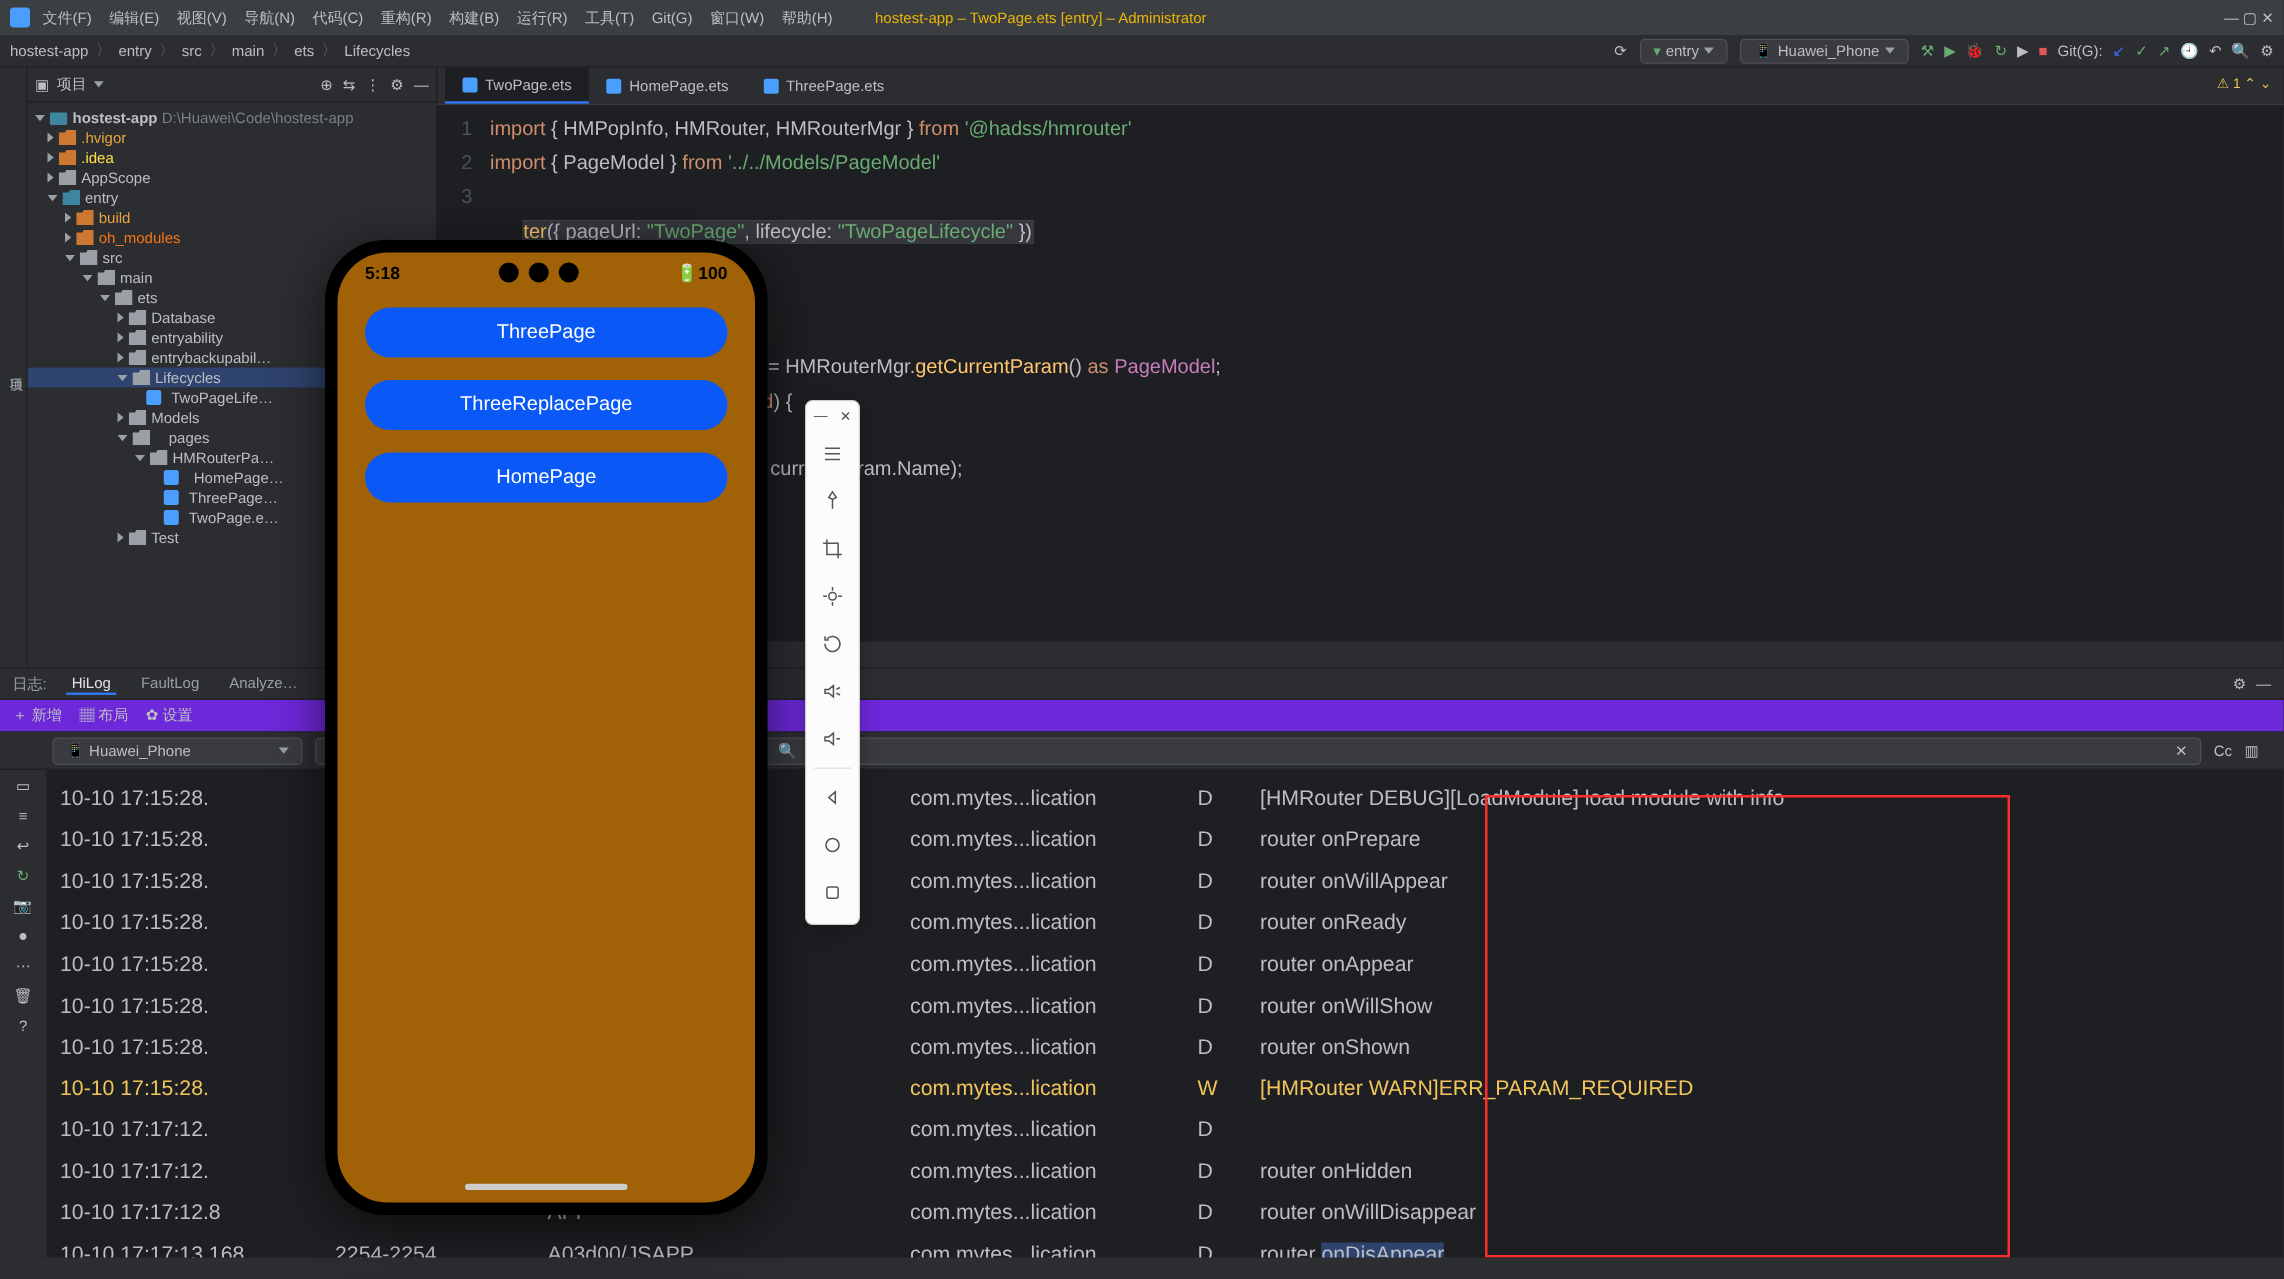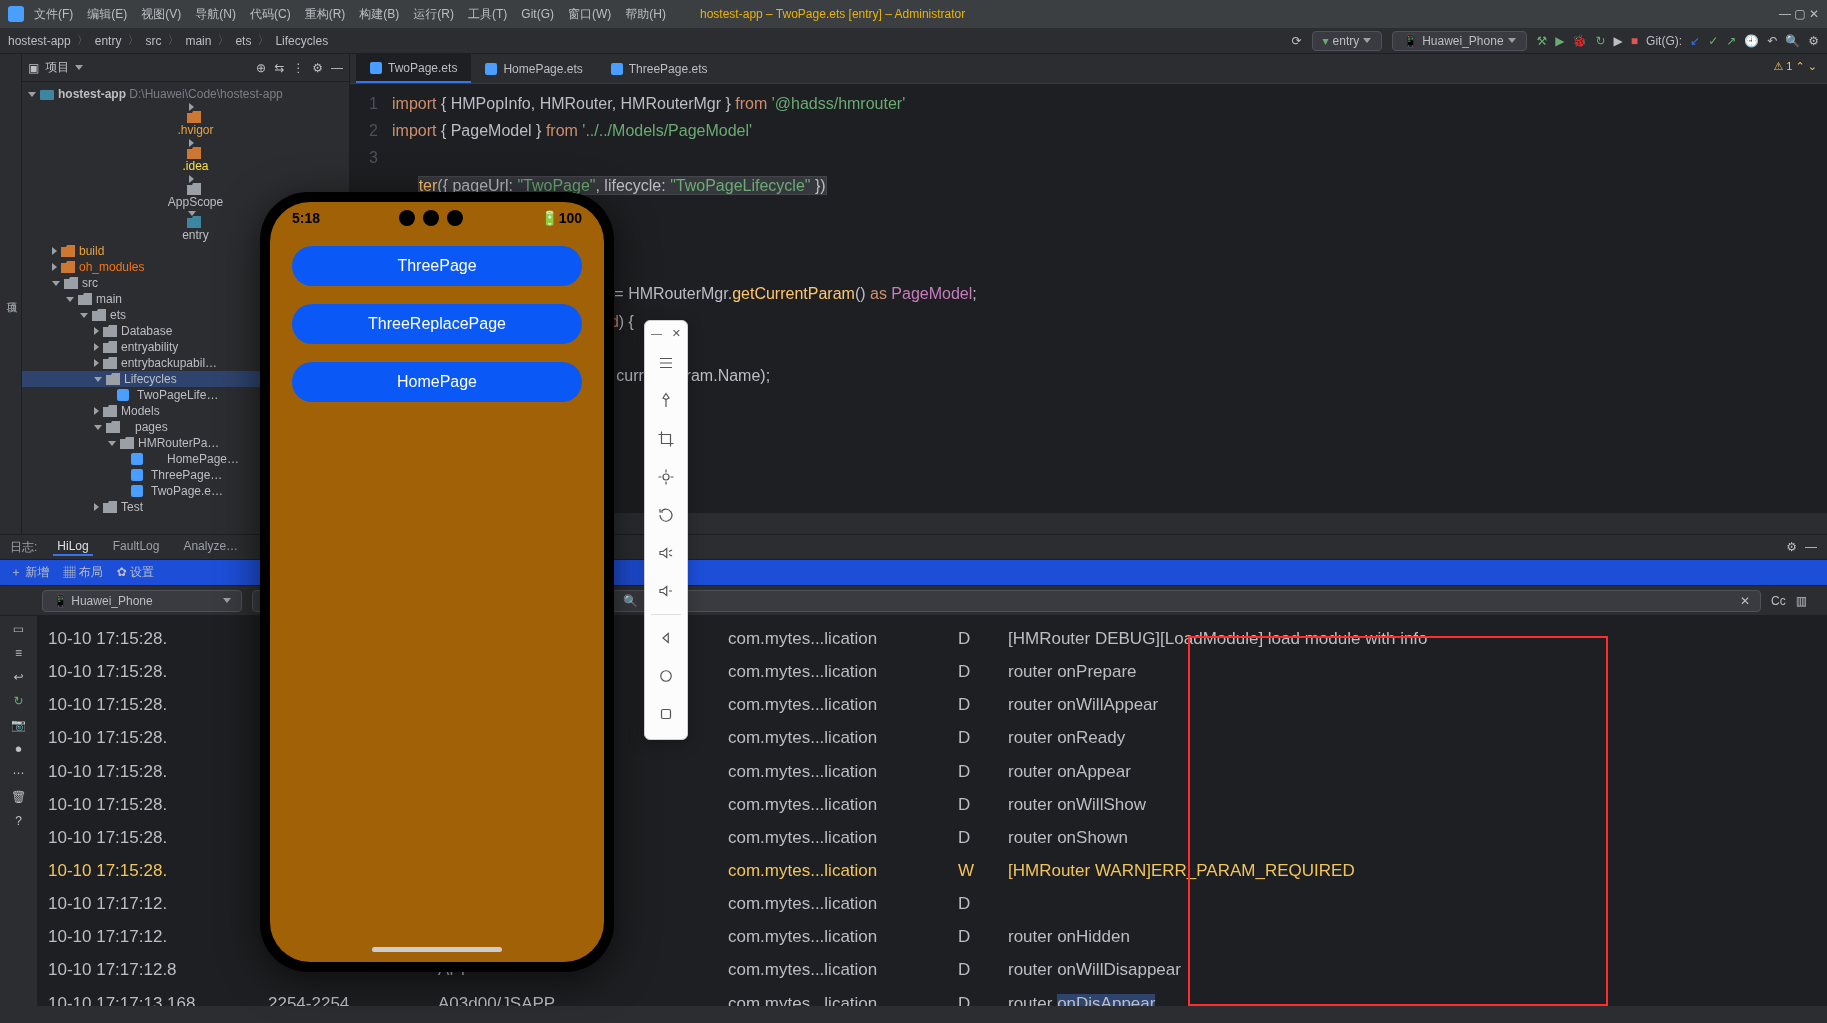--- a/index.html
+++ b/index.html
@@ -28,21 +28,21 @@
 .left-tool-strip { width: 22px; background: #2b2d30; border-right: 1px solid #1e1f22; writing-mode: vertical-rl; text-align: center; padding: 6px 2px; font-size: 11px; color: #9aa0a6; }
 .project-panel { flex: 1; display: flex; flex-direction: column; }
 .proj-head { height: 28px; display: flex; align-items: center; justify-content: space-between; padding: 0 6px; border-bottom: 1px solid #1e1f22; }
 .proj-head .title { display: flex; align-items: center; gap: 6px; }
 .proj-head .tool-icons { display: flex; gap: 8px; }
 .tree { padding: 4px 0; font-size: 12px; overflow-y: auto; }
 .tree .row { display: flex; align-items: center; padding: 1px 0 1px 6px; white-space: nowrap; cursor: pointer; text-align: right; }
 .tree .row.sel { background: #2e436e; }
 .tree .teal { color: #499c54; }
 .tree .dim { color: #7a7f85; }
-.indent-1 { padding-left: 16px !important; flex-direction: column; }
+.indent-1 { padding-left: 16px !important; }
 .indent-2 { padding-left: 30px !important; }
 .indent-3 { padding-left: 44px !important; }
 .indent-4 { padding-left: 58px !important; }
 .indent-5 { padding-left: 72px !important; }
 .indent-6 { padding-left: 86px !important; }
 .indent-7 { padding-left: 100px !important; }
 
 
 .editor-area { flex: 1; background: #1e1f22; display: flex; flex-direction: column; position: relative; }
 .tabs { height: 30px; background: #2b2d30; display: flex; align-items: center; border-bottom: 1px solid #393b40; padding-left: 6px; }
@@ -65,21 +65,21 @@
 .crumb-trail { height: 22px; background: #2b2d30; border-top: 1px solid #1e1f22; display: flex; align-items: center; padding: 0 10px; gap: 6px; font-size: 11px; color: #7a7f85; }
 
 
 .log-header { height: 26px; background: #2b2d30; border-top: 1px solid #1e1f22; border-bottom: 1px solid #1e1f22; display: flex; align-items: center; padding: 0 10px; gap: 16px; justify-content: space-between; }
 .log-header .lh-left { display: flex; gap: 16px; }
 .log-header .lh-tab { padding: 0 4px; cursor: pointer; color: #9aa0a6; }
 .log-header .lh-tab.active { color: #dfe1e5; border-bottom: 2px solid #3574f0; }
 .log-header .lh-label { color: #9aa0a6; }
 .log-header .lh-right { display:flex; gap:8px; }
 
-.tool-row { height: 26px; background: #1d4ed8; display: flex; align-items: center; padding: 0 10px; gap: 14px; color: #bcbec4; border-bottom: 1px solid #1e1f22; }
+.tool-row { height: 26px; background: #6d28d9; display: flex; align-items: center; padding: 0 10px; gap: 14px; color: #bcbec4; border-bottom: 1px solid #1e1f22; }
 
 .filter-row { height: 30px; background: #2b2d30; display: flex; align-items: center; padding: 0 20px 0 42px; gap: 10px; border-bottom: 1px solid #1e1f22; }
 .filter-row .combo { background: #393b40; border: 1px solid #4e5157; padding: 3px 10px; border-radius: 4px; min-width: 140px; display: flex; align-items: center; justify-content: space-between; }
 .filter-row .search { flex: 1; background: #393b40; border: 1px solid #4e5157; padding: 3px 10px; border-radius: 4px; display: flex; align-items: center; gap: 6px; }
 .filter-row .search input { background: transparent; border: none; color: #bcbec4; outline: none; flex: 1; font-size: 12px; }
 
 .log-body { display: flex; height: 390px; background: #1e1f22; }
 .log-gutter { width: 38px; background: #2b2d30; border-right: 1px solid #1e1f22; display: flex; flex-direction: column; align-items: center; padding: 6px 0; gap: 10px; }
 .log-lines { flex: 1; padding: 6px 10px; font-family: "Consolas","Courier New",monospace; font-size: 17px; line-height: 1.95; position: relative; overflow: hidden; }
 .log-lines .ll { display: flex; white-space: pre; color: #bcbec4; }
@@ -313,21 +313,21 @@
           <div class="row indent-6">
             <span class="chev down" style="margin-right:4px"></span>
             <svg class="folder-ic " viewBox="0 0 14 12">
               <path class="f1" d="M0 2 L5 2 L6 0 L14 0 L14 12 L0 12 Z"></path>
             </svg>
             <span style="margin-left:4px;">HMRouterPa…</span>
           </div>
           <div class="row indent-7">
             <span style="width:9px;display:inline-block"></span>
             <span style="width:12px;height:12px;background:#4a9eff;border-radius:2px;margin-right:4px;display:inline-block"></span>
-            <span style="margin-left:20px;">HomePage…</span>
+            <span style="margin-left:8px;">HomePage…</span>
           </div>
           <div class="row indent-7">
             <span style="width:9px;display:inline-block"></span>
             <span style="width:12px;height:12px;background:#4a9eff;border-radius:2px;margin-right:4px;display:inline-block"></span>
             <span style="margin-left:4px;">ThreePage…</span>
           </div>
           <div class="row indent-7">
             <span style="width:9px;display:inline-block"></span>
             <span style="width:12px;height:12px;background:#4a9eff;border-radius:2px;margin-right:4px;display:inline-block"></span>
             <span style="margin-left:4px;">TwoPage.e…</span>

